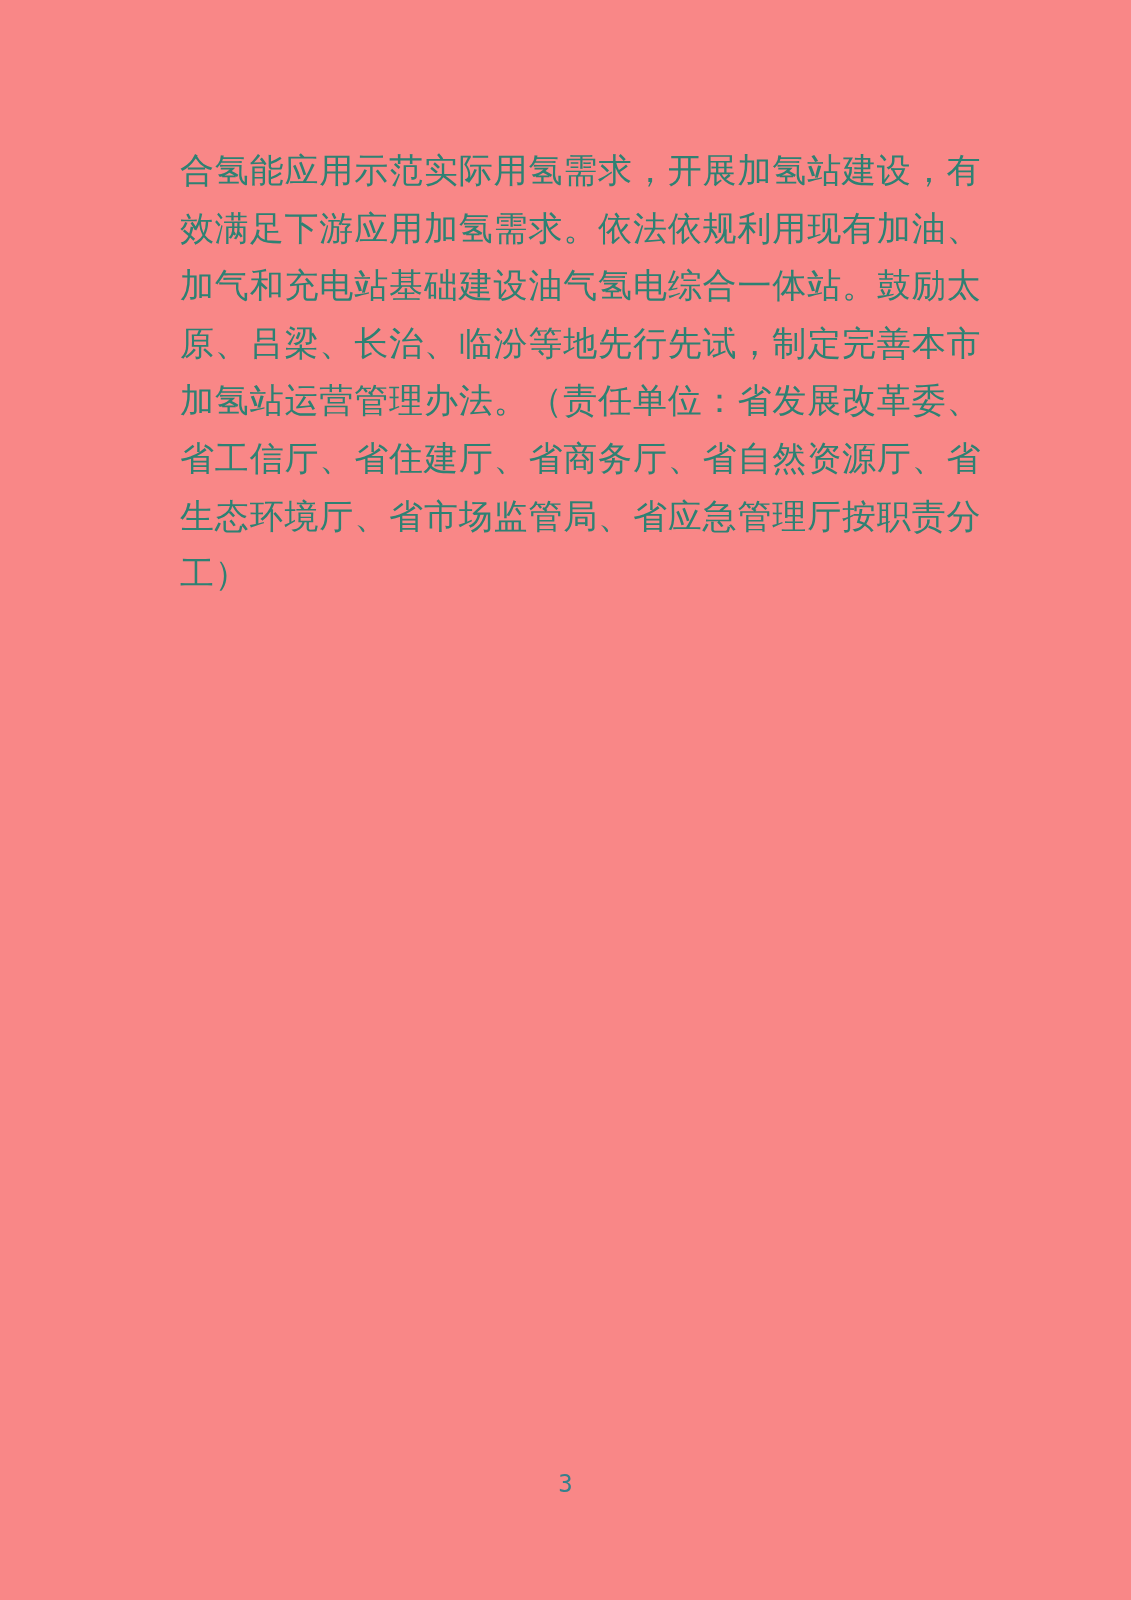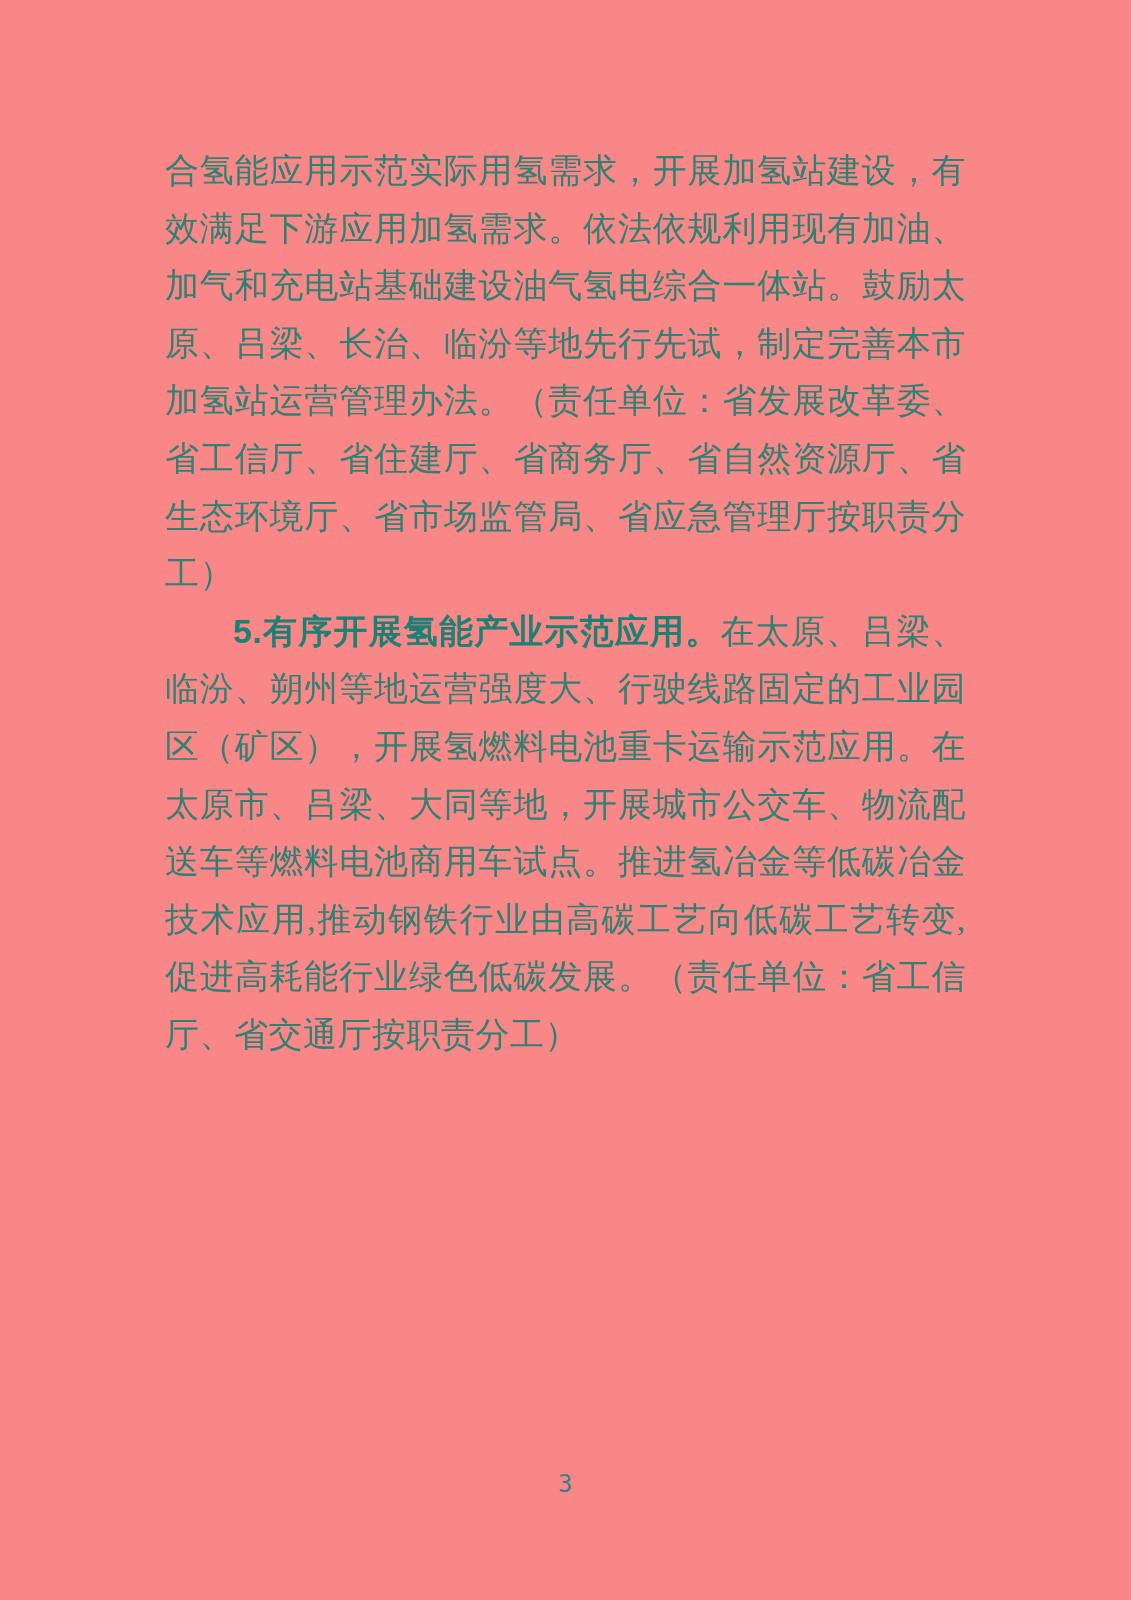--- a/index.html
+++ b/index.html
@@ -14,21 +14,21 @@
     position: relative;
     width: 1131px;
     height: 1600px;
     margin: 0 auto;
     background: var(--bg);
     overflow: hidden;
     font-family: "Liberation Serif", "DejaVu Serif", serif;
   }
   .content {
     position: absolute;
-    left: 165px;
+    left: 180px;
     top: 142px;
     width: 801px;
     color: var(--body-ink);
     font-size: 34px;
     line-height: 57.6px;
     text-align: justify;
     text-justify: inter-ideograph;
     letter-spacing: 0.5px;
   }
   .para { margin: 0; }
@@ -52,20 +52,19 @@
   }
 </style>
 </head>
 <body>
 
 <div class="page">
   <div class="content">
 
     <p class="para"><span class="body-run">合氢能应用示范实际用氢需求，开展加氢站建设，有效满足下游应用加氢需求。依法依规利用现有加油、加气和充电站基础建设油气氢电综合一体站。鼓励太原、吕梁、长治、临汾等地先行先试，制定完善本市加氢站运营管理办法。（责任单位：省发展改革委、省工信厅、省住建厅、省商务厅、省自然资源厅、省生态环境厅、省市场监管局、省应急管理厅按职责分工）</span></p>
 
-    <p class="para indent"><span class="head-run">5.有序开展氢能产业示范应用。</span><span class="body-run">在太原、吕梁、临汾、朔州等地运营强度大、行驶线路固定的工业园区（矿区），开展氢燃料电池重卡运输示范应用。在太原市、吕梁、大同等地，开展城市公交车、物流配送车等燃料电池商用车试点。推进氢冶金等低碳冶金技术应用,推动钢铁行业由高碳工艺向低碳工艺转变,促进高耗能行业绿色低碳发展。（责任单位：省工信厅、省交通厅按职责分工）</span></p>
 
 
 
   </div>
 
   <div class="page-number">3</div>
 </div>
 
 </body></html>

